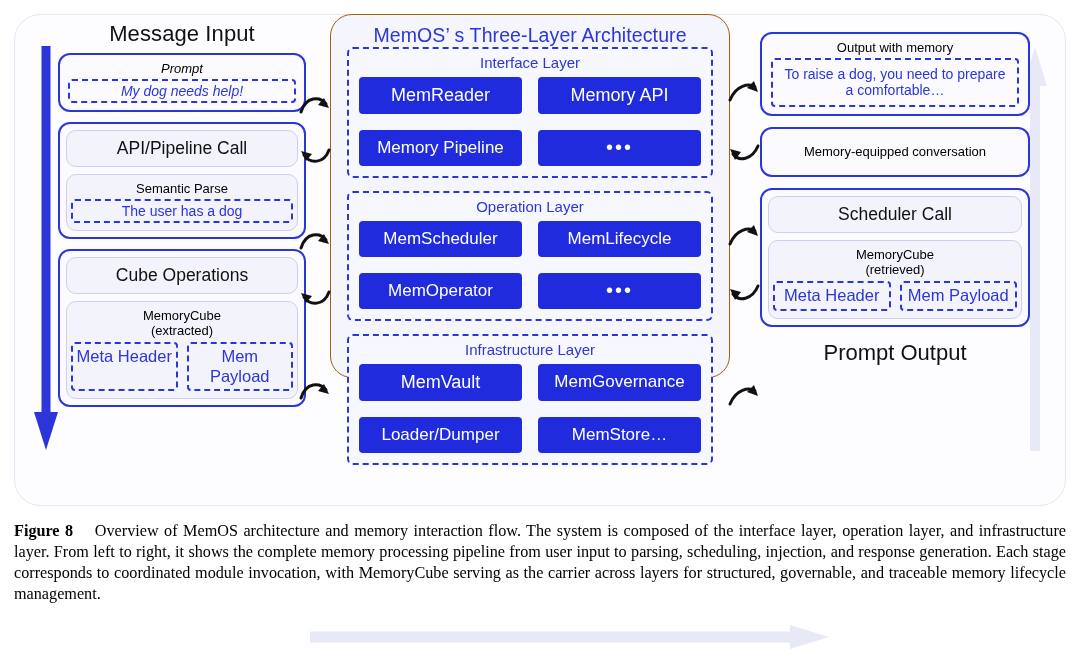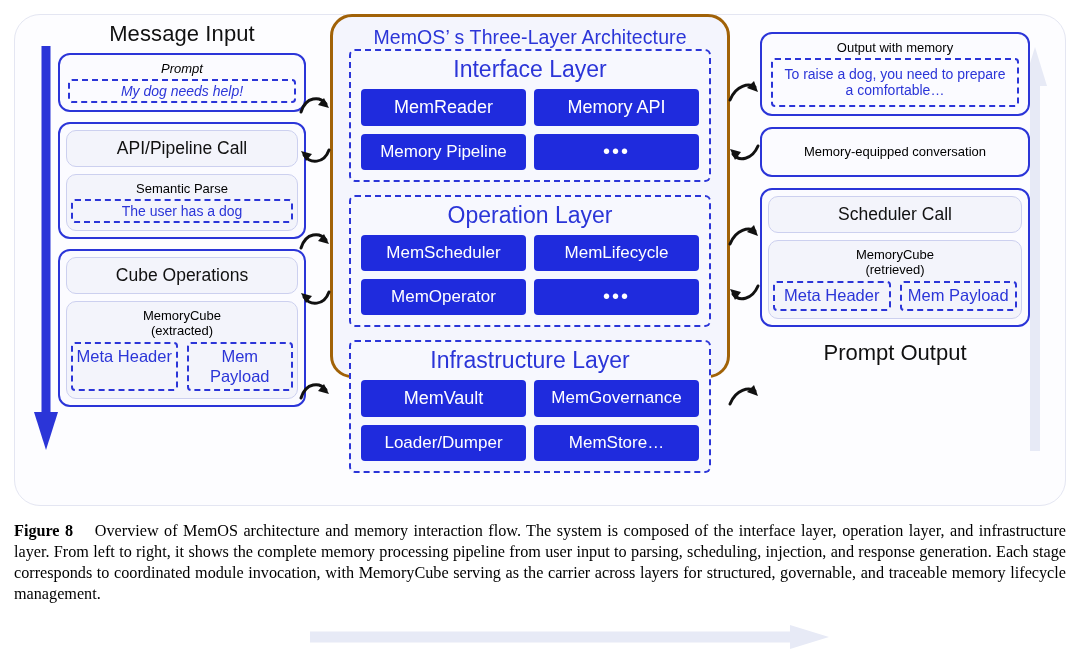--- a/index.html
+++ b/index.html
@@ -21,21 +21,21 @@
   .flow-arrow{position:absolute;}
   .flow-down{left:33px;top:46px;width:26px;height:405px;}
   .flow-up-right{right:32px;top:46px;width:26px;height:405px;}
   .flow-bottom{left:310px;bottom:16px;width:520px;height:26px;}
 
   
   .col{position:absolute;box-sizing:border-box;}
 
   .col-left{left:48px;top:14px;width:268px;height:472px;}
   .col-mid{left:330px;top:14px;width:400px;height:364px;
-     background:#f4f5fd;border:3px solid #a16207;border-radius:22px;}
+     background:#f4f5fd;border:1px solid #a16207;border-radius:22px;}
   .col-right{left:760px;top:22px;width:270px;height:472px;}
 
   .col-title{
     text-align:center;font-size:22px;color:#111;font-weight:400;
     letter-spacing:.1px;
   }
   .col-title.mid{color:#2b35d8;font-size:19.5px;padding-top:9px;}
   .col-title.left{padding-top:7px;}
 
   
@@ -65,23 +65,23 @@
   
   .cube-cells{display:flex;gap:9px;margin-top:4px;}
   .cube-cells .dashed-blue{flex:1;margin-top:0;padding:3px 2px;font-size:16.5px;}
 
   
   .layer{
     border:2.2px dashed #2b35d8;border-radius:6px;background:#f7f8fe;
     margin:0 16px 13px 16px;padding:4px 10px 10px 10px;box-sizing:border-box;
   }
   .layer-title{
-    text-align:center;color:#2b35d8;font-size:23px;padding:1px 0 6px;
-  }
-  .grid2{display:grid;grid-template-columns:1fr 1fr;gap:8px;}
+    text-align:center;color:#2b35d8;font-size:15px;padding:1px 0 6px;
+  }
+  .grid2{display:grid;grid-template-columns:1fr 1fr;gap:16px;}
   .chip-blue{
     background:#1f2bdd;color:#fff;border-radius:4px;text-align:center;
     font-size:18px;padding:8px 2px;box-sizing:border-box;white-space:nowrap;
     overflow:hidden;
   }
   .chip-blue.small{font-size:17px;}
   .dots{letter-spacing:2px;font-size:20px;line-height:.9;}
 
   
   .rgrp{

